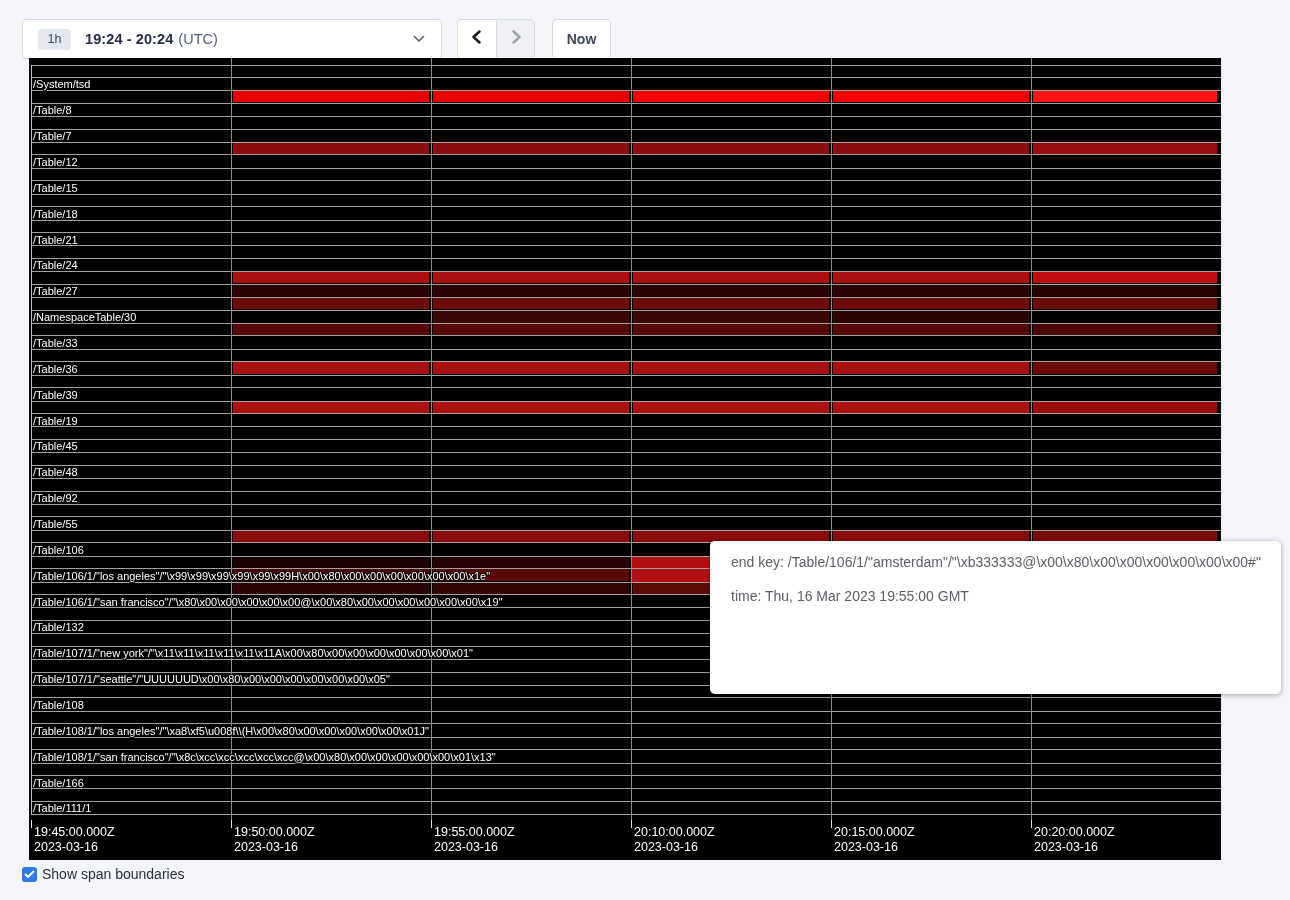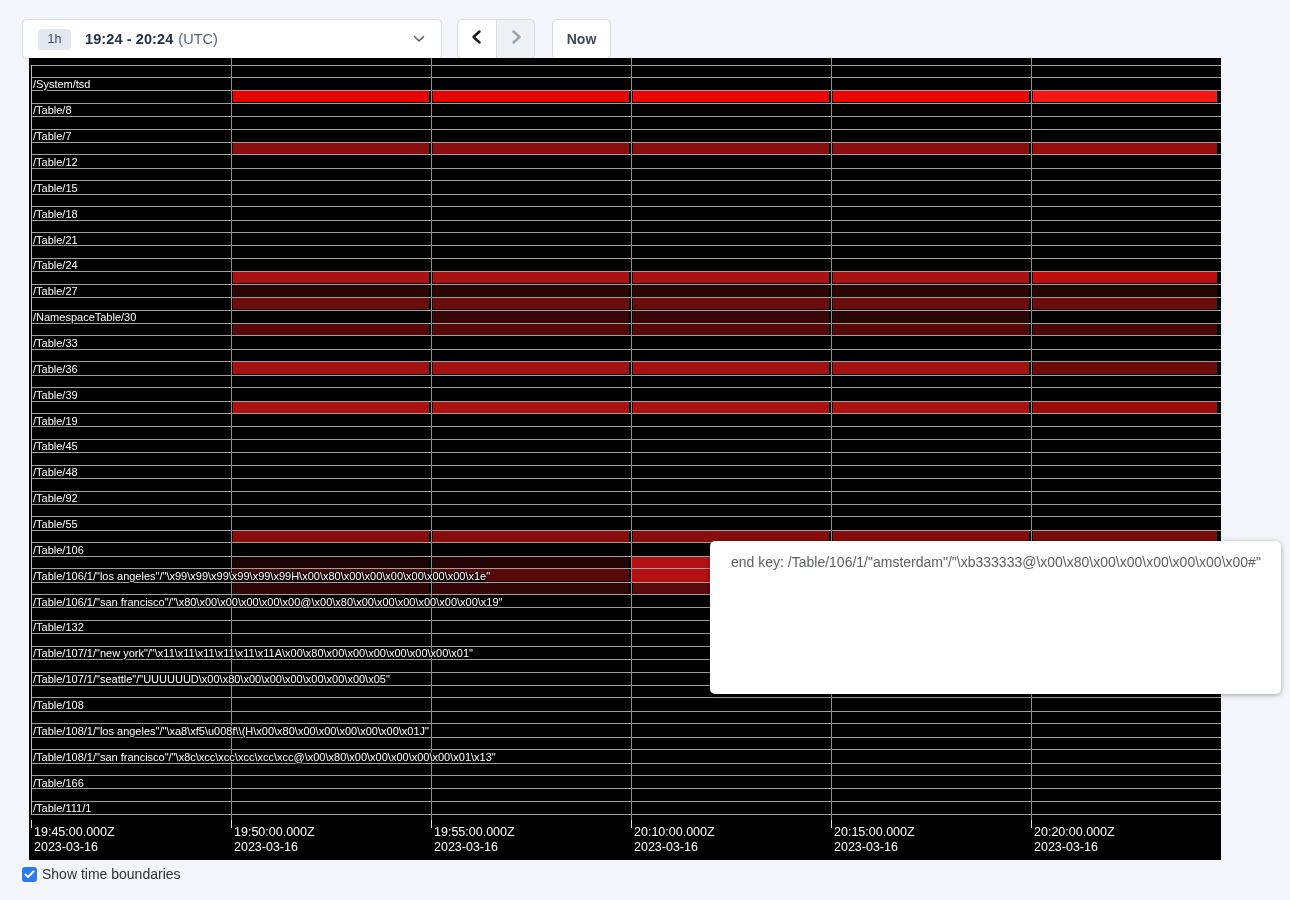--- a/index.html
+++ b/index.html
@@ -254,22 +254,23 @@
     <div class="axis-tick" style="left: 802px; top: 762px;"></div>
     <div class="axis-label" style="left: 805px; top: 767px;">20:15:00.000Z</div>
     <div class="axis-label" style="left: 805px; top: 782px;">2023-03-16</div>
     <div class="axis-tick" style="left: 1002px; top: 762px;"></div>
     <div class="axis-label" style="left: 1005px; top: 767px;">20:20:00.000Z</div>
     <div class="axis-label" style="left: 1005px; top: 782px;">2023-03-16</div>
   </div>
 
 <div class="abs tooltip">
   <div>end key: /Table/106/1/"amsterdam"/"\xb333333@\x00\x80\x00\x00\x00\x00\x00\x00#"</div>
+  <div>time: Thu, 16 Mar 2023 19:55:00 GMT</div>
 </div>
 
 <div class="abs footer-row">
   <span class="checkbox">
     <svg width="11" height="9" viewBox="0 0 11 9">
         <polyline points="1.5,4.5 4,7 9.5,1.5" fill="none" stroke="#fff" stroke-width="2" stroke-linecap="round" stroke-linejoin="round"></polyline>
       </svg>
   </span>
-  <span class="cb-label">Show time boundaries</span>
+  <span class="cb-label">Show span boundaries</span>
 </div>
 
 </body></html>

